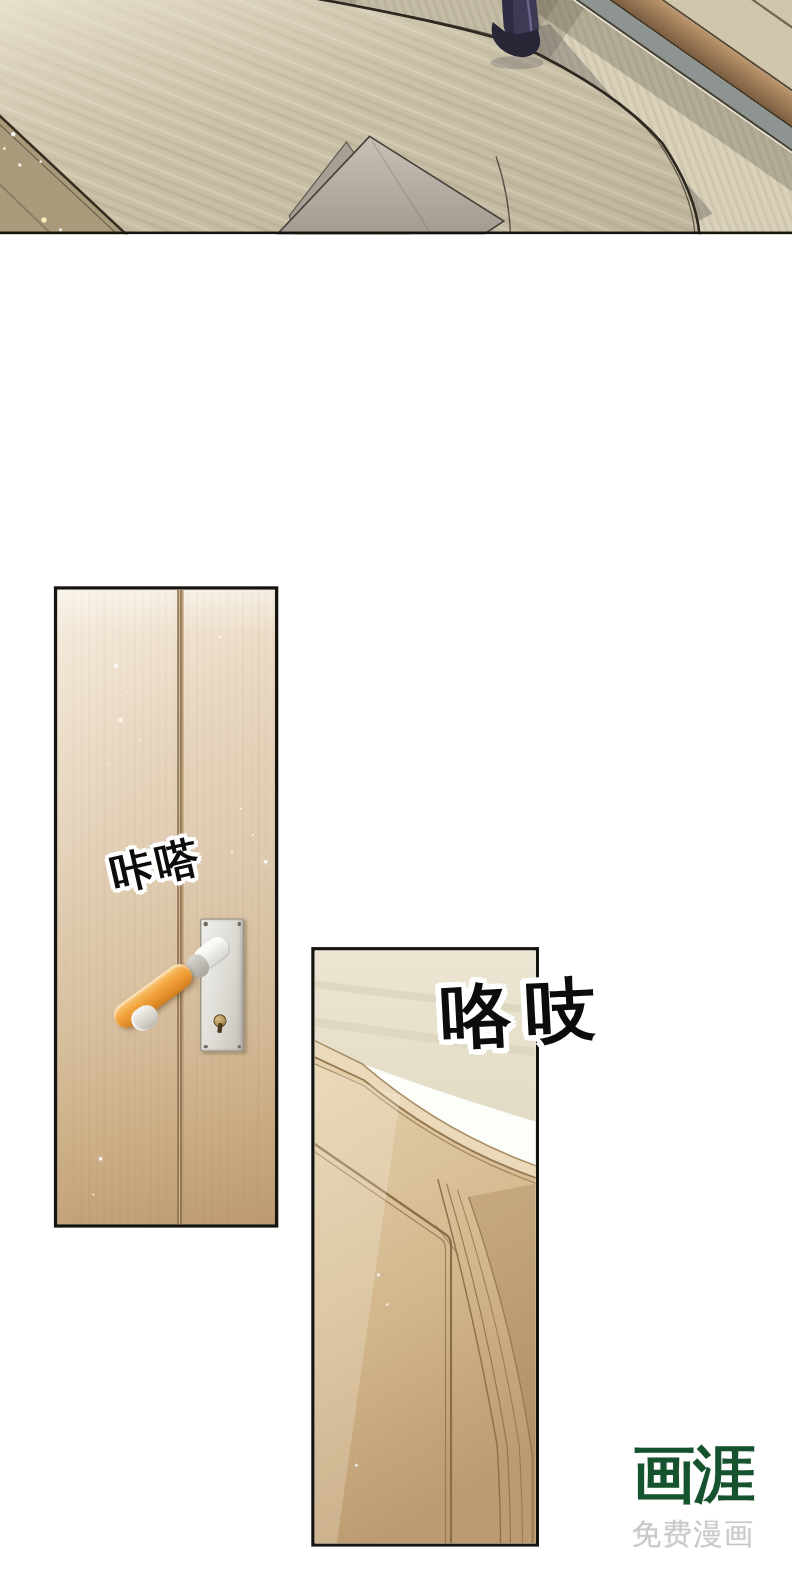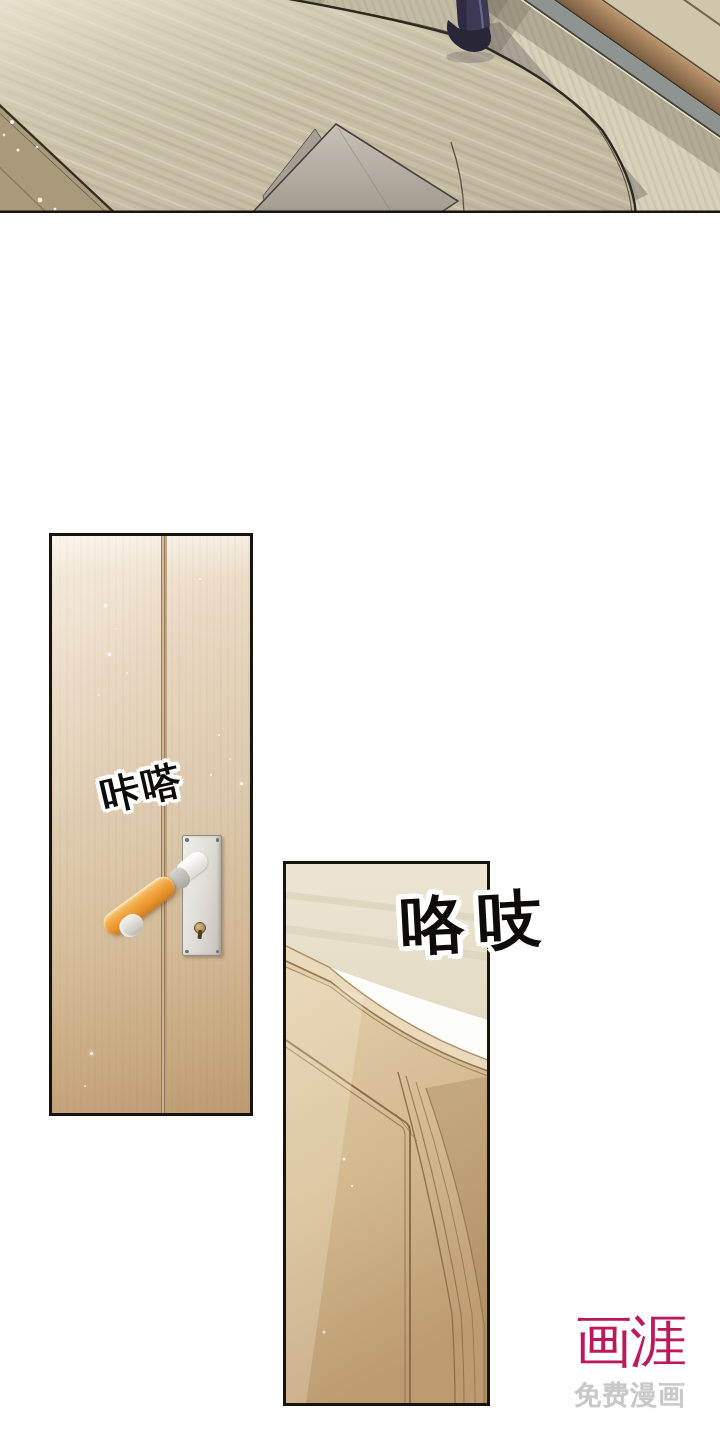--- a/index.html
+++ b/index.html
@@ -54,23 +54,23 @@
     text-shadow:-3px -3px 0 #fff,3px -3px 0 #fff,-3px 3px 0 #fff,3px 3px 0 #fff,
                 -4px 0 0 #fff,4px 0 0 #fff,0 -4px 0 #fff,0 4px 0 #fff;}
   .sfx-gezhi{left:399px;top:894px;font-size:64px;letter-spacing:13px;transform:rotate(-3deg);
     text-shadow:-4px -4px 0 #fff,4px -4px 0 #fff,-4px 4px 0 #fff,4px 4px 0 #fff,
                 -5px 0 0 #fff,5px 0 0 #fff,0 -5px 0 #fff,0 5px 0 #fff,
                 -3px -5px 0 #fff,3px 5px 0 #fff,5px 3px 0 #fff,-5px -3px 0 #fff;}
 
   
   .watermark{position:absolute;left:560px;top:1310px;width:140px;text-align:center;
     filter:blur(.4px);pointer-events:none;}
-  .wm-logo{font-size:57px;font-weight:400;color:#be185d;letter-spacing:-2px;line-height:1.1;
+  .wm-logo{font-size:57px;font-weight:700;color:#14532d;letter-spacing:-2px;line-height:1.1;
     text-shadow:0 0 2px #ececec;}
-  .wm-tagline{font-size:27px;font-weight:700;color:#c8c8c8;letter-spacing:1px;margin-top:4px;
+  .wm-tagline{font-size:27px;font-weight:400;color:#c8c8c8;letter-spacing:1px;margin-top:4px;
     text-shadow:0 0 2px #ececec;}
 </style>
 </head>
 <body>
 
 <div class="page">
 
   <div class="top-art">
     <svg width="720" height="213" viewBox="0 0 720 213">
       <defs>

